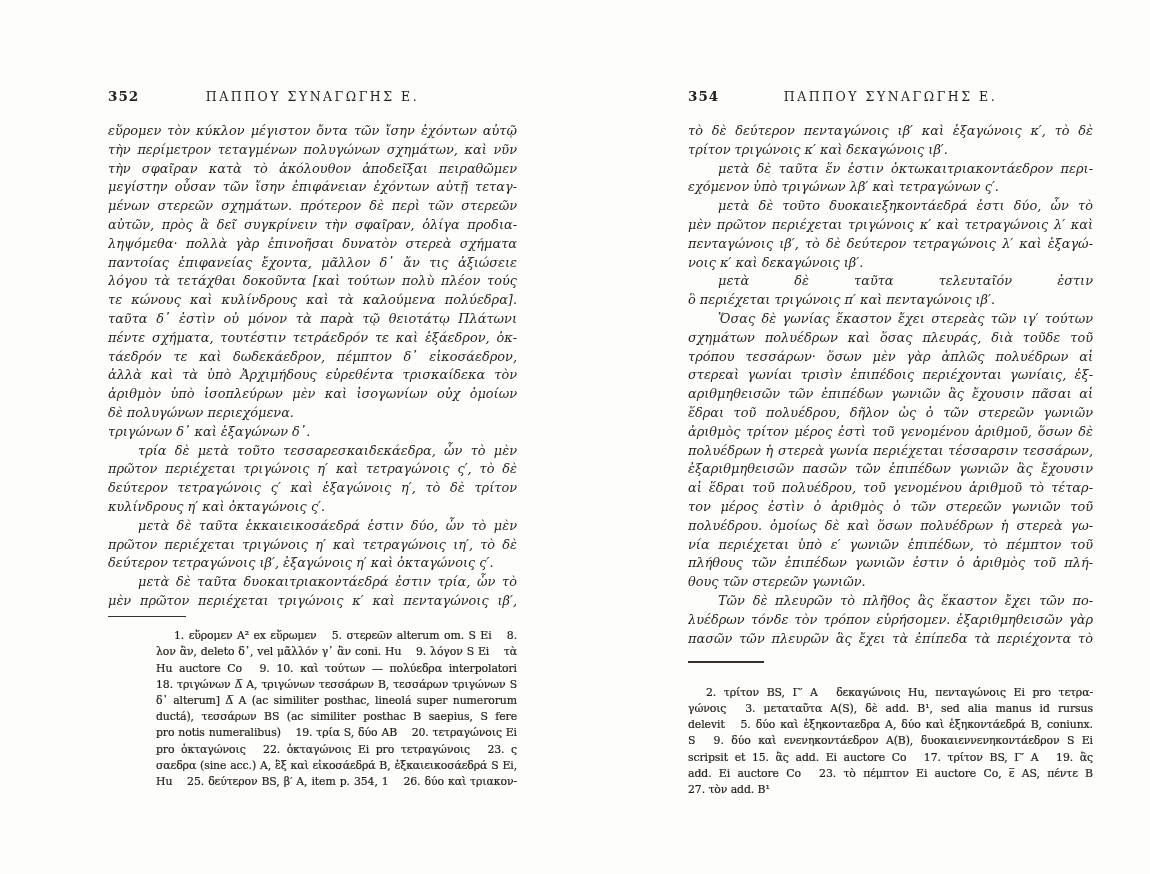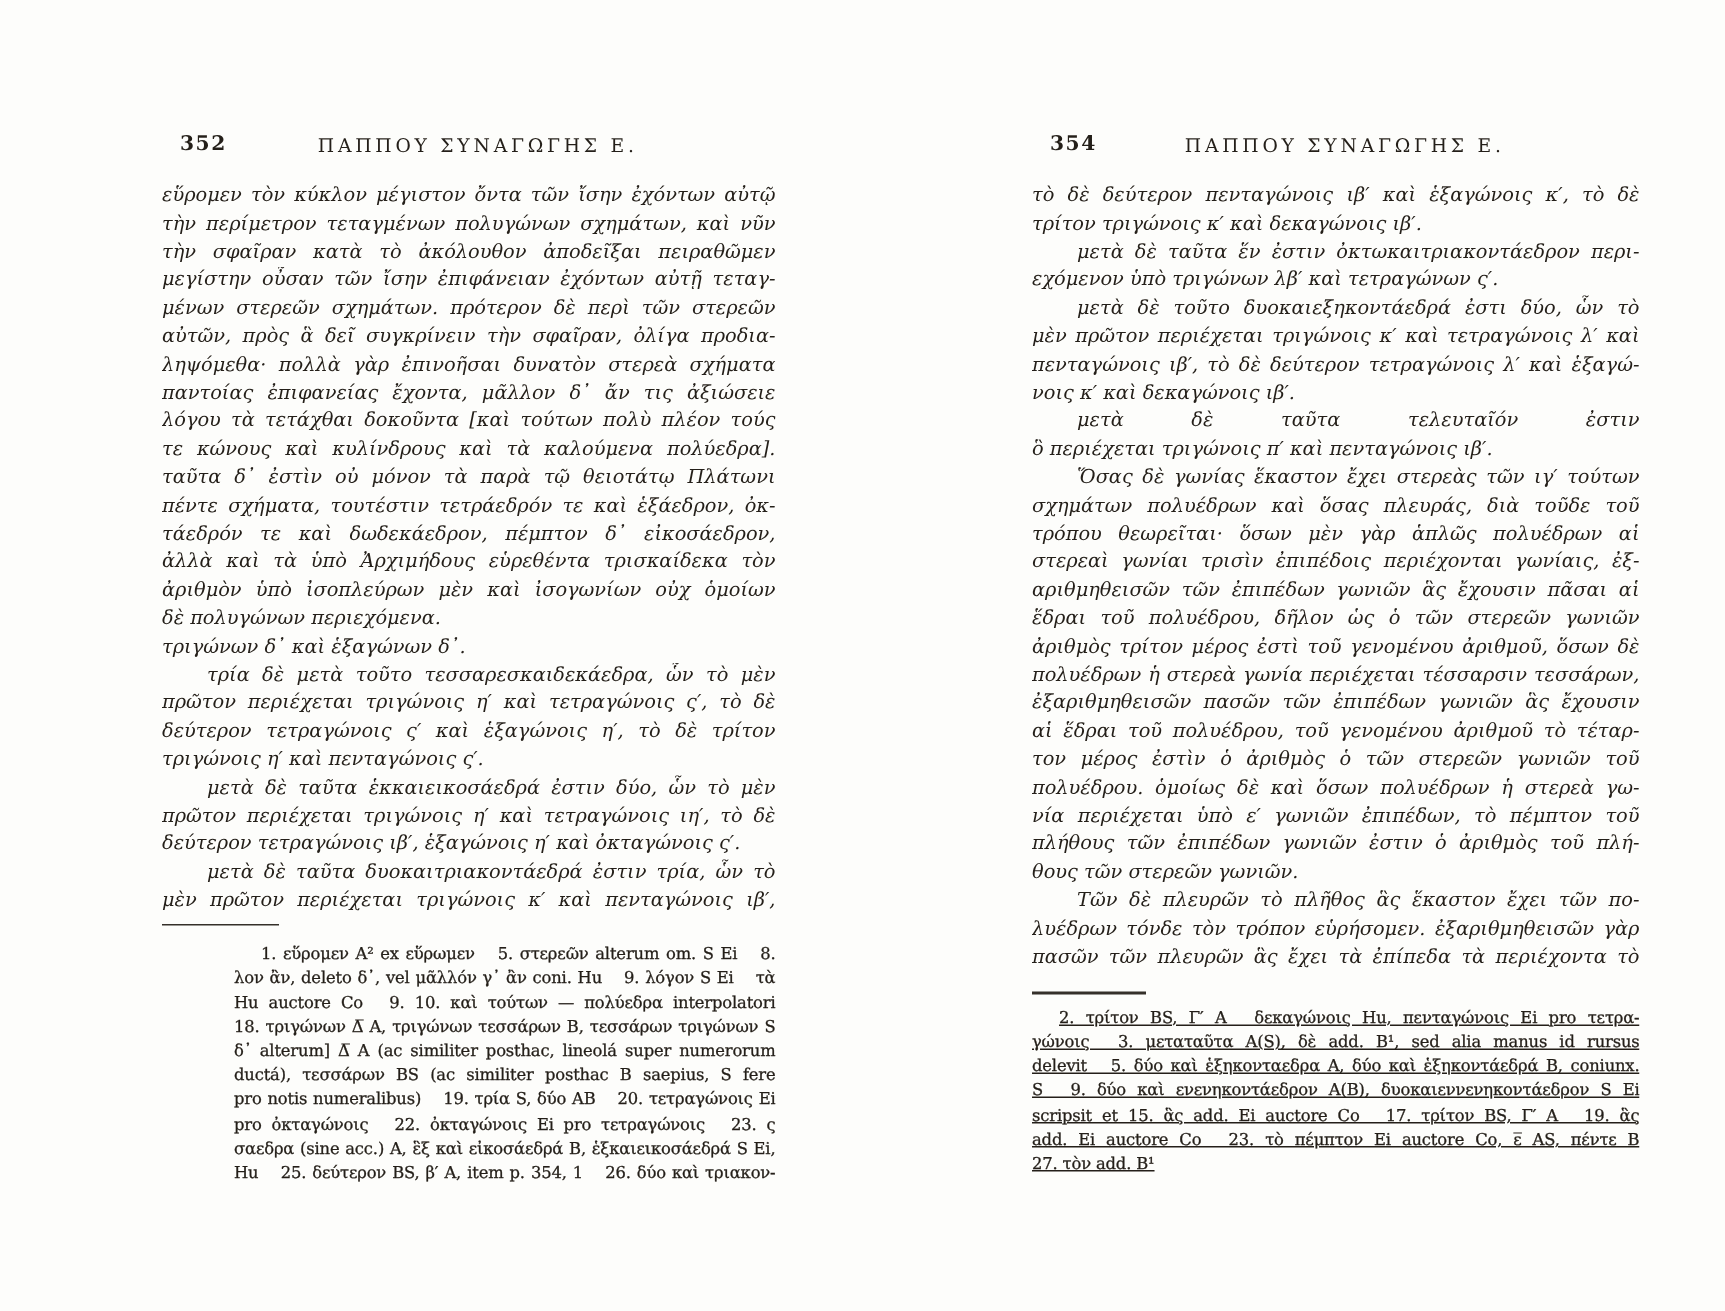--- a/index.html
+++ b/index.html
@@ -6,21 +6,21 @@
   .canvas {
     position:relative; width:1150px; height:874px;
     background:#fdfdfb; overflow:hidden;
     font-family:"DejaVu Serif", serif;
     color:#241f19;
   }
   .page { position:absolute; top:88px; }
   .page-left  { left:108px; width:409px; }
   .page-right { left:688px; width:405px; }
 
-  .page-header { position:relative; height:34px;margin-left:12px; }
+  .page-header { position:relative; height:34px; }
   .page-number {
     position:absolute; left:0; top:0;
     font-size:13.5px; font-weight:bold; letter-spacing:1px;
   }
   .running-title {
     text-align:center; font-size:12.5px; letter-spacing:2.5px;
     padding-top:1px; white-space:nowrap;
   }
 
   .body-lines { }
@@ -32,21 +32,21 @@
   }
   .bline.noj { text-align-last:left; }
   .bline.ind { padding-left:30px; }
 
   .footnote-rule { height:1.5px; background:#35302a; }
   .page-left  .footnote-rule { width:78px; margin-top:5px; }
   .page-right .footnote-rule { width:76px; margin-top:13px; }
 
   .app-lines { }
   .page-left  .app-lines { margin-top:11px;margin-left:48px; }
-  .page-right .app-lines { margin-top:8px;text-decoration:underline; }
+  .page-right .app-lines { margin-top:22px; }
   .aline {
     height:16.2px; line-height:16.2px;
     font-size:10.9px; letter-spacing:-0.1px;
     text-align:justify; text-align-last:justify; text-justify:inter-word;
     overflow:hidden;
     -webkit-text-stroke:0.2px currentColor;
   }
   .aline.noj { text-align-last:left; }
   .aline.ind { padding-left:18px; }
 </style>
@@ -74,21 +74,21 @@
         <div class="bline"><span>ταῦτα δ᾽ ἐστὶν οὐ μόνον τὰ παρὰ τῷ θειοτάτῳ Πλάτωνι</span></div>
         <div class="bline"><span>πέντε σχήματα, τουτέστιν τετράεδρόν τε καὶ ἑξάεδρον, ὀκ-</span></div>
         <div class="bline"><span>τάεδρόν τε καὶ δωδεκάεδρον, πέμπτον δ᾽ εἰκοσάεδρον,</span></div>
         <div class="bline"><span>ἀλλὰ καὶ τὰ ὑπὸ Ἀρχιμήδους εὑρεθέντα τρισκαίδεκα τὸν</span></div>
         <div class="bline"><span>ἀριθμὸν ὑπὸ ἰσοπλεύρων μὲν καὶ ἰσογωνίων οὐχ ὁμοίων</span></div>
         <div class="bline noj"><span>δὲ πολυγώνων περιεχόμενα.</span></div>
         <div class="bline noj"><span>τριγώνων δ᾽ καὶ ἑξαγώνων δ᾽.</span></div>
         <div class="bline ind"><span>τρία δὲ μετὰ τοῦτο τεσσαρεσκαιδεκάεδρα, ὧν τὸ μὲν</span></div>
         <div class="bline"><span>πρῶτον περιέχεται τριγώνοις η′ καὶ τετραγώνοις ς′, τὸ δὲ</span></div>
         <div class="bline"><span>δεύτερον τετραγώνοις ς′ καὶ ἑξαγώνοις η′, τὸ δὲ τρίτον</span></div>
-        <div class="bline noj"><span>τριγώνοις η′ καὶ πενταγώνοις ς′.</span></div>
+        <div class="bline noj"><span>κυλίνδρους η′ καὶ ὀκταγώνοις ς′.</span></div>
         <div class="bline ind"><span>μετὰ δὲ ταῦτα ἑκκαιεικοσάεδρά ἐστιν δύο, ὧν τὸ μὲν</span></div>
         <div class="bline"><span>πρῶτον περιέχεται τριγώνοις η′ καὶ τετραγώνοις ιη′, τὸ δὲ</span></div>
         <div class="bline noj"><span>δεύτερον τετραγώνοις ιβ′, ἑξαγώνοις η′ καὶ ὀκταγώνοις ς′.</span></div>
         <div class="bline ind"><span>μετὰ δὲ ταῦτα δυοκαιτριακοντάεδρά ἐστιν τρία, ὧν τὸ</span></div>
         <div class="bline"><span>μὲν πρῶτον περιέχεται τριγώνοις κ′ καὶ πενταγώνοις ιβ′,</span></div>
       </div>
     <div class="footnote-rule"></div>
     <div class="app-lines">
         <div class="aline ind"><span>1. εὕρομεν A² ex εὕρωμεν  5. στερεῶν alterum om. S Ei  8. μᾶλ-</span></div>
         <div class="aline"><span>λον ἂν, deleto δ᾽, vel μᾶλλόν γ᾽ ἂν coni. Hu  9. λόγον S Ei  τὰ add.</span></div>
@@ -114,21 +114,21 @@
         <div class="bline ind"><span>μετὰ δὲ ταῦτα ἕν ἐστιν ὀκτωκαιτριακοντάεδρον περι-</span></div>
         <div class="bline noj"><span>εχόμενον ὑπὸ τριγώνων λβ′ καὶ τετραγώνων ς′.</span></div>
         <div class="bline ind"><span>μετὰ δὲ τοῦτο δυοκαιεξηκοντάεδρά ἐστι δύο, ὧν τὸ</span></div>
         <div class="bline"><span>μὲν πρῶτον περιέχεται τριγώνοις κ′ καὶ τετραγώνοις λ′ καὶ</span></div>
         <div class="bline"><span>πενταγώνοις ιβ′, τὸ δὲ δεύτερον τετραγώνοις λ′ καὶ ἑξαγώ-</span></div>
         <div class="bline noj"><span>νοις κ′ καὶ δεκαγώνοις ιβ′.</span></div>
         <div class="bline ind"><span>μετὰ δὲ ταῦτα τελευταῖόν ἐστιν δυοκαιενενηκοντάεδρον,</span></div>
         <div class="bline noj"><span>ὃ περιέχεται τριγώνοις π′ καὶ πενταγώνοις ιβ′.</span></div>
         <div class="bline ind"><span>Ὅσας δὲ γωνίας ἕκαστον ἔχει στερεὰς τῶν ιγ′ τούτων</span></div>
         <div class="bline"><span>σχημάτων πολυέδρων καὶ ὅσας πλευράς, διὰ τοῦδε τοῦ</span></div>
-        <div class="bline"><span>τρόπου θεωρεῖται· ὅσων μὲν γὰρ ἁπλῶς πολυέδρων αἱ</span></div>
+        <div class="bline"><span>τρόπου τεσσάρων· ὅσων μὲν γὰρ ἁπλῶς πολυέδρων αἱ</span></div>
         <div class="bline"><span>στερεαὶ γωνίαι τρισὶν ἐπιπέδοις περιέχονται γωνίαις, ἐξ-</span></div>
         <div class="bline"><span>αριθμηθεισῶν τῶν ἐπιπέδων γωνιῶν ἃς ἔχουσιν πᾶσαι αἱ</span></div>
         <div class="bline"><span>ἕδραι τοῦ πολυέδρου, δῆλον ὡς ὁ τῶν στερεῶν γωνιῶν</span></div>
         <div class="bline"><span>ἀριθμὸς τρίτον μέρος ἐστὶ τοῦ γενομένου ἀριθμοῦ, ὅσων δὲ</span></div>
         <div class="bline"><span>πολυέδρων ἡ στερεὰ γωνία περιέχεται τέσσαρσιν τεσσάρων,</span></div>
         <div class="bline"><span>ἐξαριθμηθεισῶν πασῶν τῶν ἐπιπέδων γωνιῶν ἃς ἔχουσιν</span></div>
         <div class="bline"><span>αἱ ἕδραι τοῦ πολυέδρου, τοῦ γενομένου ἀριθμοῦ τὸ τέταρ-</span></div>
         <div class="bline"><span>τον μέρος ἐστὶν ὁ ἀριθμὸς ὁ τῶν στερεῶν γωνιῶν τοῦ</span></div>
         <div class="bline"><span>πολυέδρου.  ὁμοίως δὲ καὶ ὅσων πολυέδρων ἡ στερεὰ γω-</span></div>
         <div class="bline"><span>νία περιέχεται ὑπὸ ε′ γωνιῶν ἐπιπέδων, τὸ πέμπτον τοῦ</span></div>

